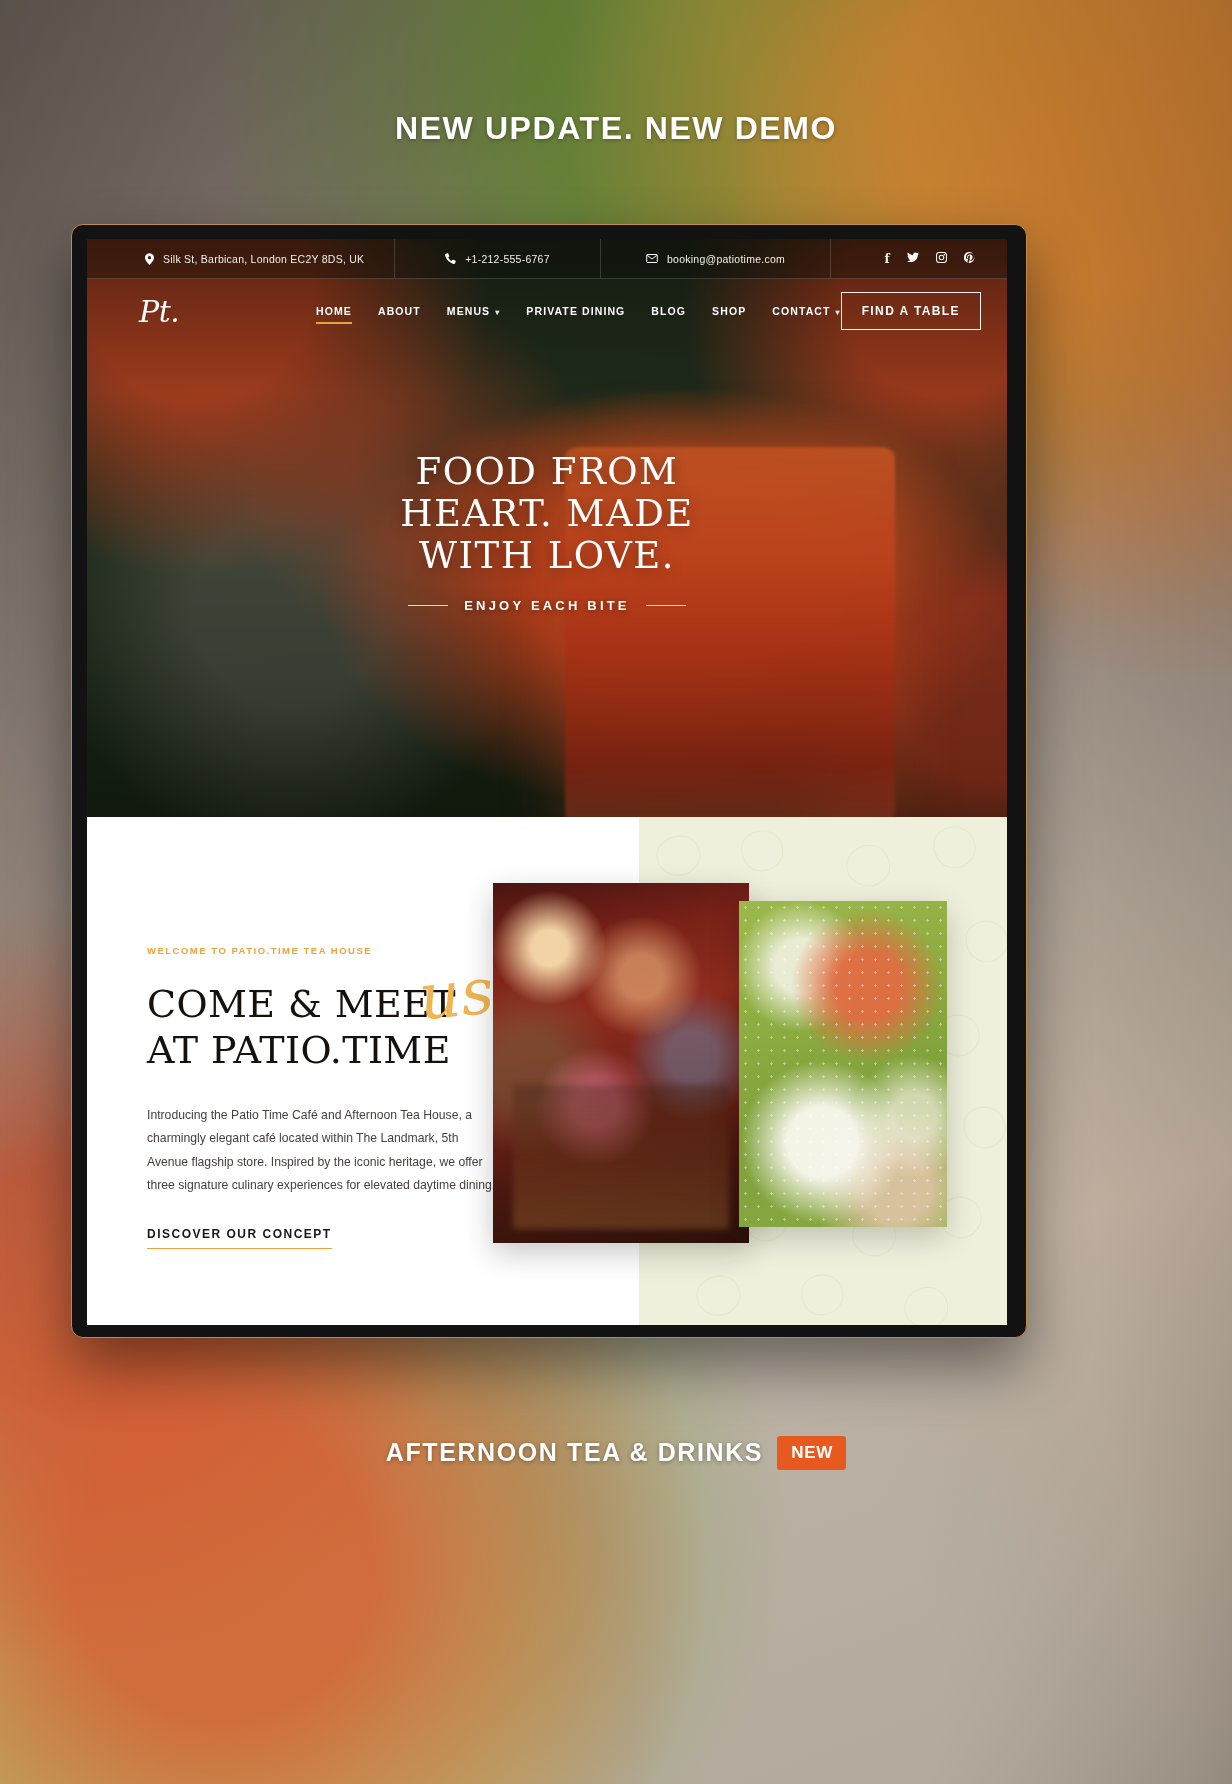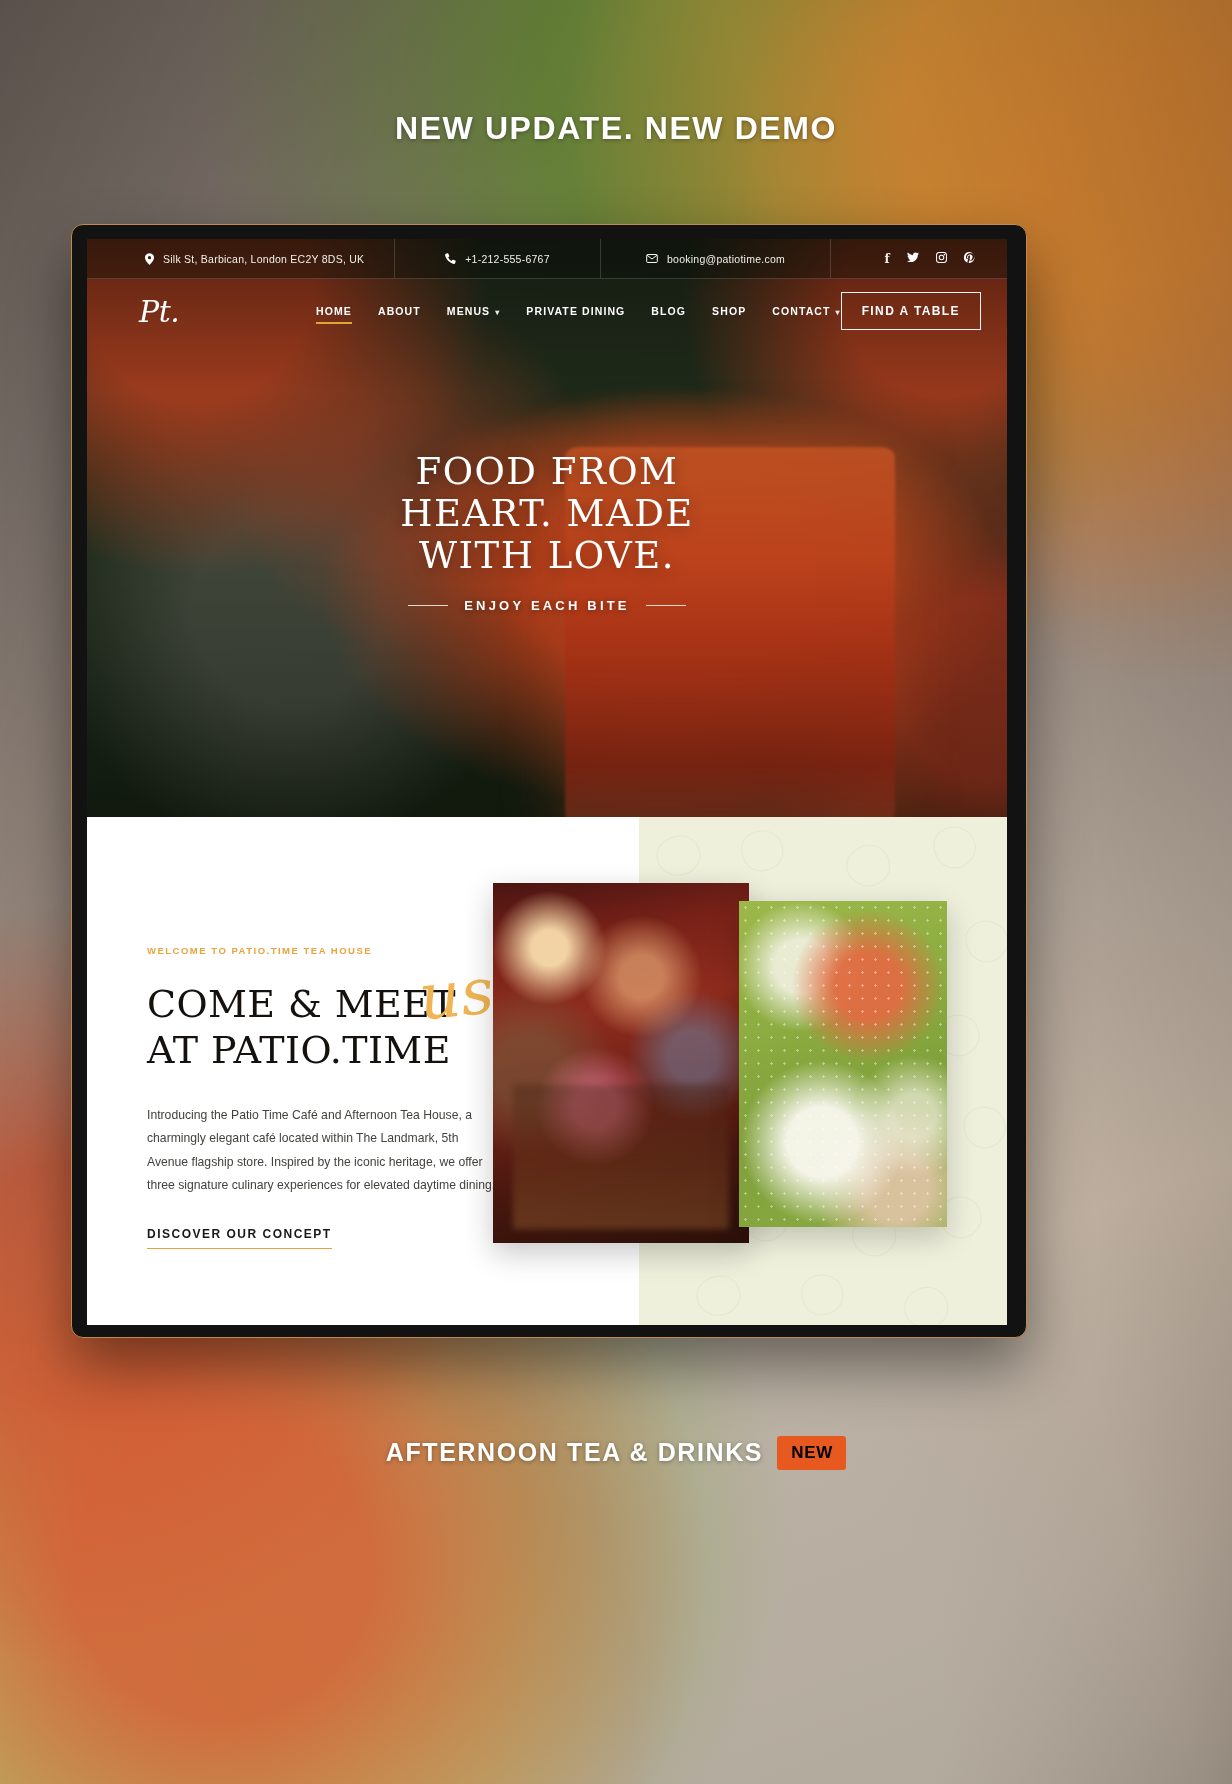--- a/index.html
+++ b/index.html
@@ -46,21 +46,21 @@
     text-shadow: 0 1px 4px rgba(0,0,0,0.35);
   }
   #top-caption { top: 110px; font-size: 32px; }
   #bottom-caption {
     top: 1438px; font-size: 25px;
     display: flex; align-items: flex-start; justify-content: center; gap: 14px;
   }
   #new-badge {
     display: inline-block;
     background: #e8591f;
-    color: #000000;
+    color: #ffffff;
     font-size: 17px;
     font-weight: 700;
     letter-spacing: 0.8px;
     padding: 7px 13px 7px 14px;
     border-radius: 3px;
     text-shadow: none;
     position: relative; top: -2px;
   }
 
   

